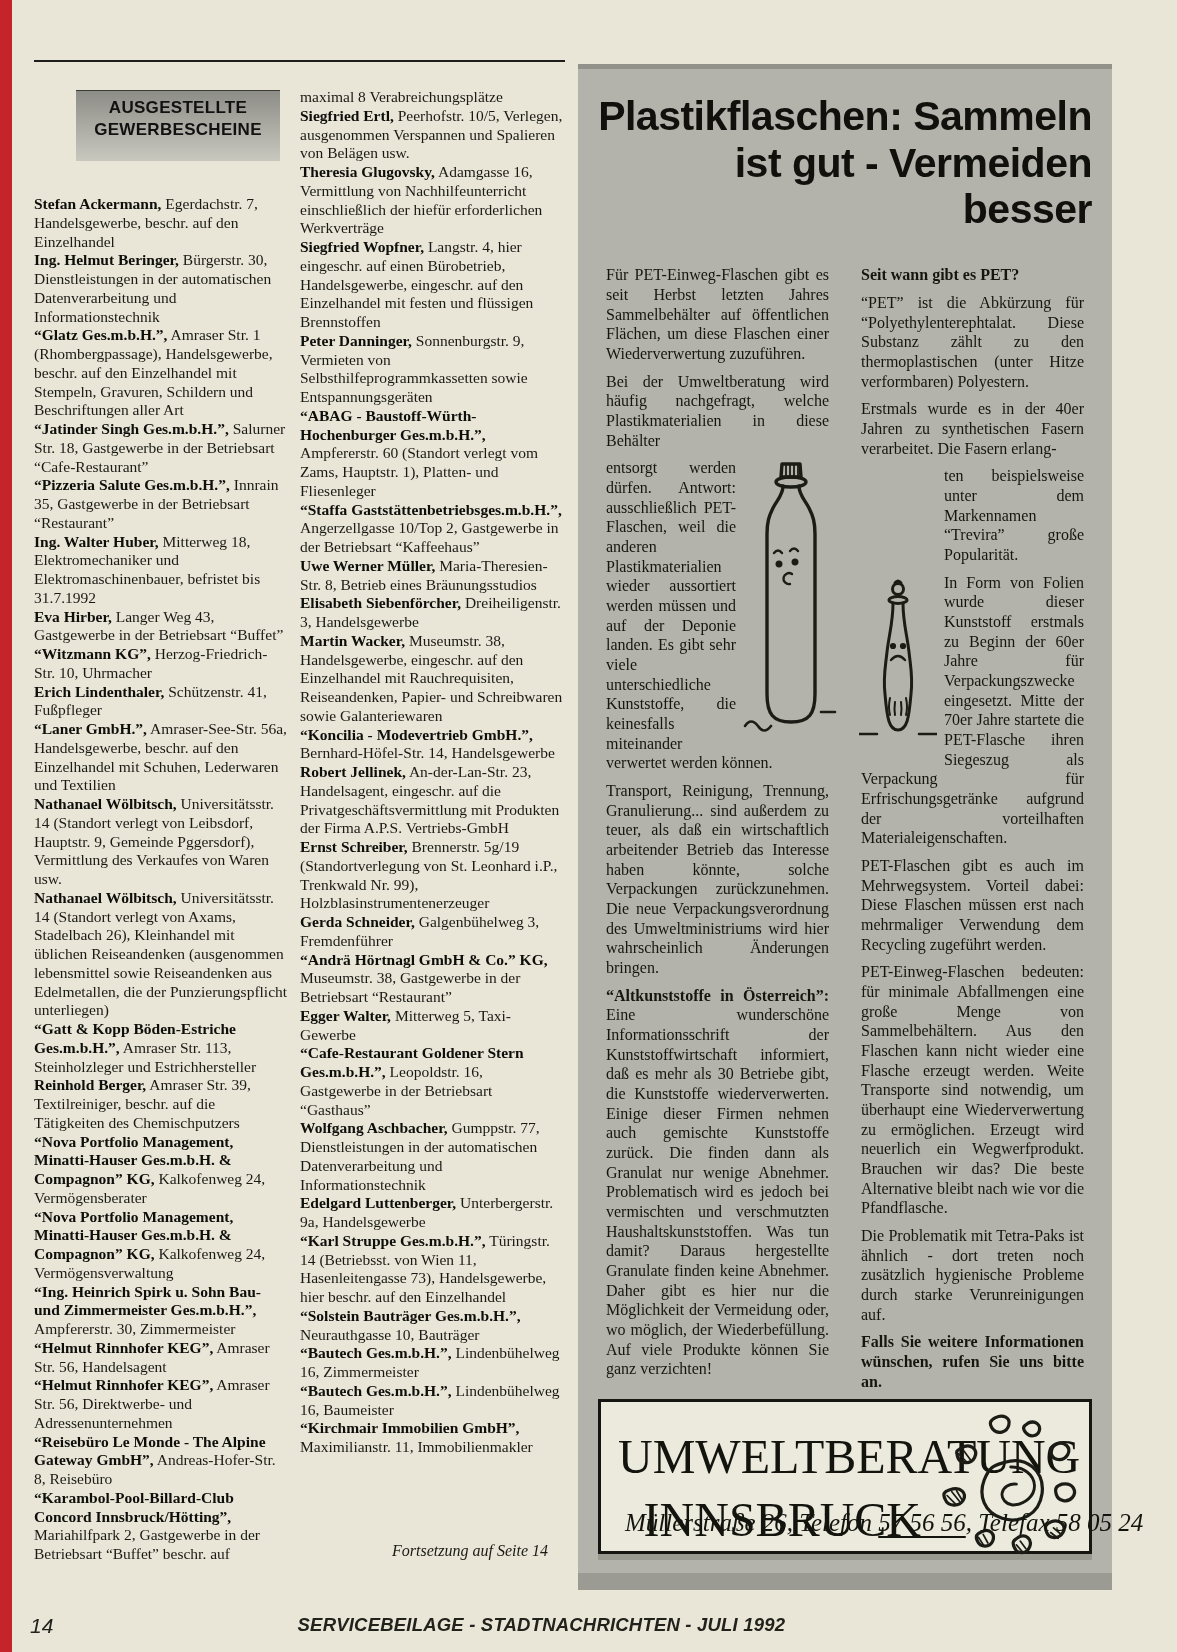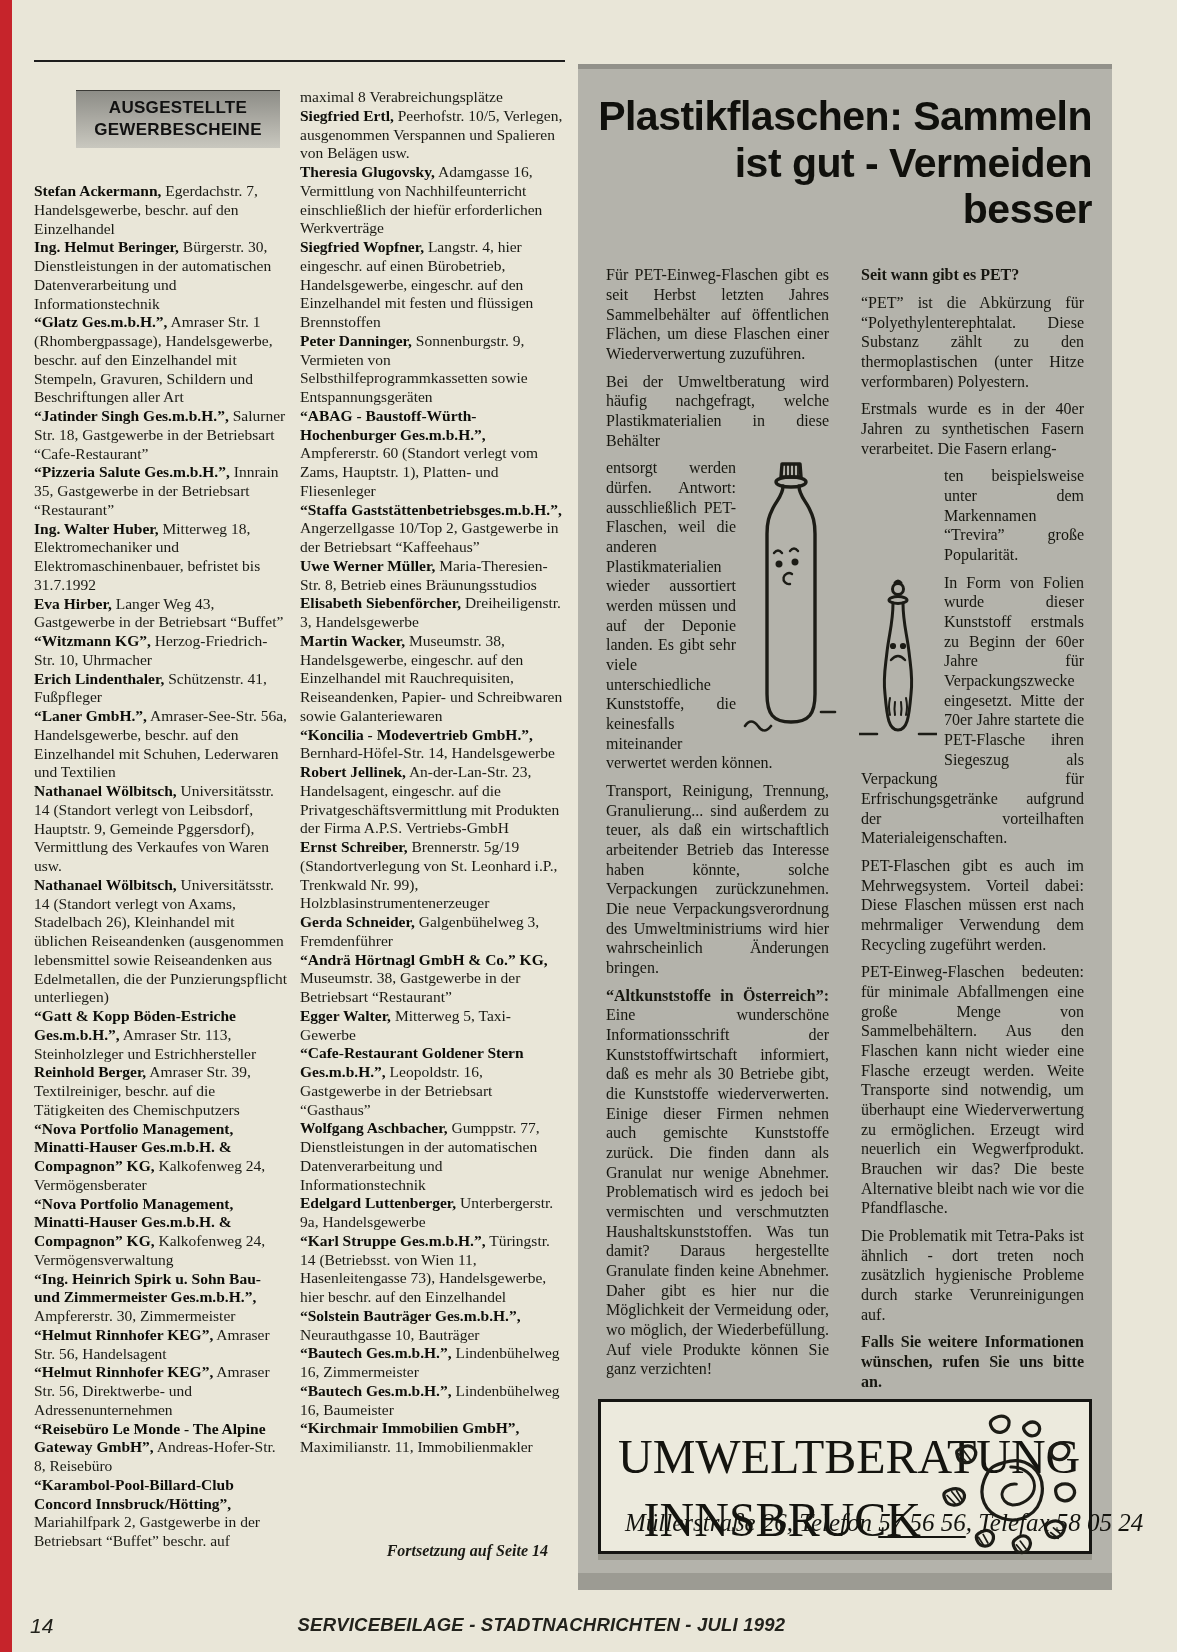--- a/index.html
+++ b/index.html
@@ -11,30 +11,30 @@
     font-family:"Liberation Serif", serif; color:#1a1a14;
   }
   .red-bar { position:absolute; left:0; top:0; width:12px; height:100%; background:#c6242b; }
   .top-rule { position:absolute; left:34px; top:60px; width:531px; height:2px; background:#1d1d1d; }
 
   
   .dir-col { position:absolute; top:88px; overflow:hidden; font-size:15.5px; line-height:1.21; }
   .col1 { left:34px;  width:254px; height:1498px; }
   .col2 { left:300px; width:264px; height:1482px; display:flex; flex-direction:column;justify-content:flex-end; }
   .header-box {
-    width:204px; margin:2px 0 34px 42px; padding:6px 4px 7px;
+    width:204px; margin:2px 0 34px 42px; padding:6px 4px 20px;
     background:linear-gradient(180deg,#8d8d87 0%,#a8a7a0 45%,#c9c8bf 100%);
     border-top:1px solid #3a3a36;
     text-align:center; font-family:"Liberation Sans", sans-serif;
     font-weight:600; font-size:17px; line-height:1.3; color:#111; letter-spacing:.3px;
   }
   .entry { margin:0; }
   .entry b { font-weight:700; color:#0e0e0a; }
   .continuation { margin-top:auto; padding:6px 16px 10px 0; text-align:right;
-    font-style:italic; font-weight:700; font-size:16px; }
+    font-style:italic; font-weight:400; font-size:16px; }
 
   
   .graybox {
     position:absolute; left:578px; top:64px; width:534px; height:1526px;
     background:#b4b3ab; border-top:5px solid #92918a; border-bottom:17px solid #9c9b93;
     padding:16px 20px 14px; display:flex; flex-direction:column;
   }
   .article-title {
     font-family:"Liberation Sans", sans-serif; font-weight:600; color:#10100c;
     font-size:41px; line-height:1.14; text-align:right; letter-spacing:-0.5px; margin-top:8px;

